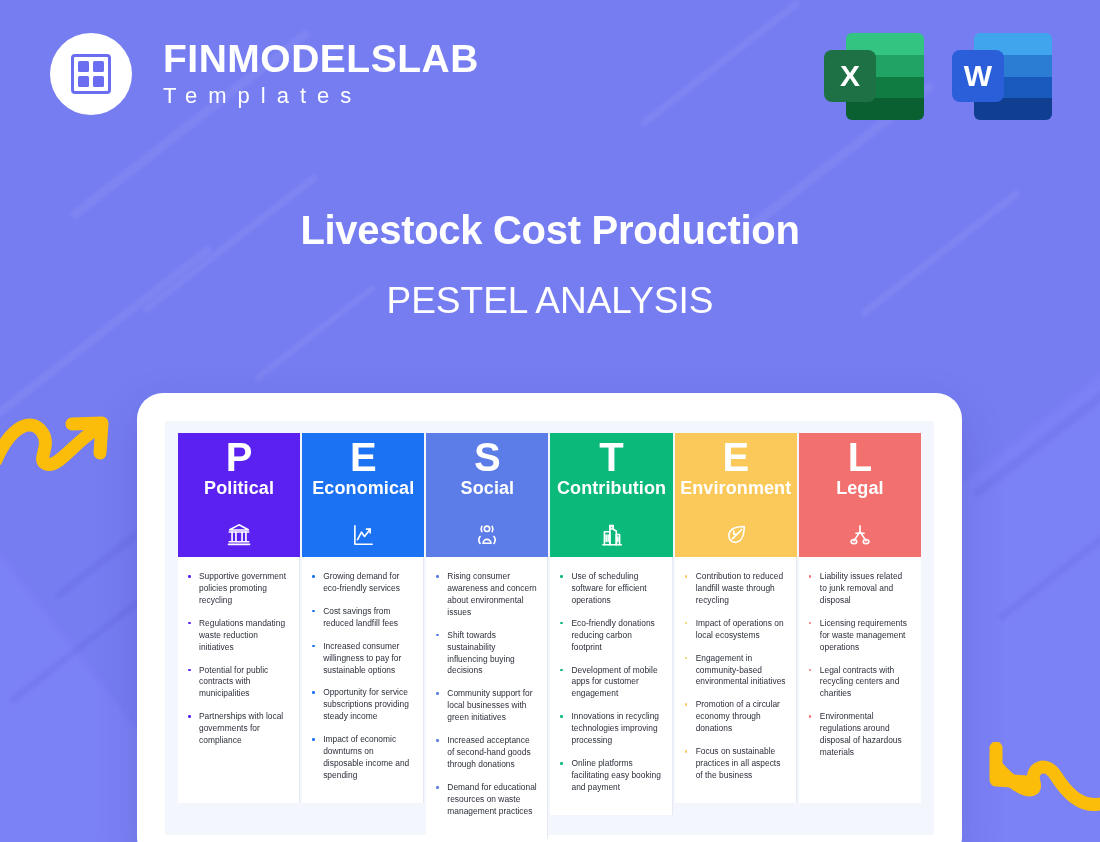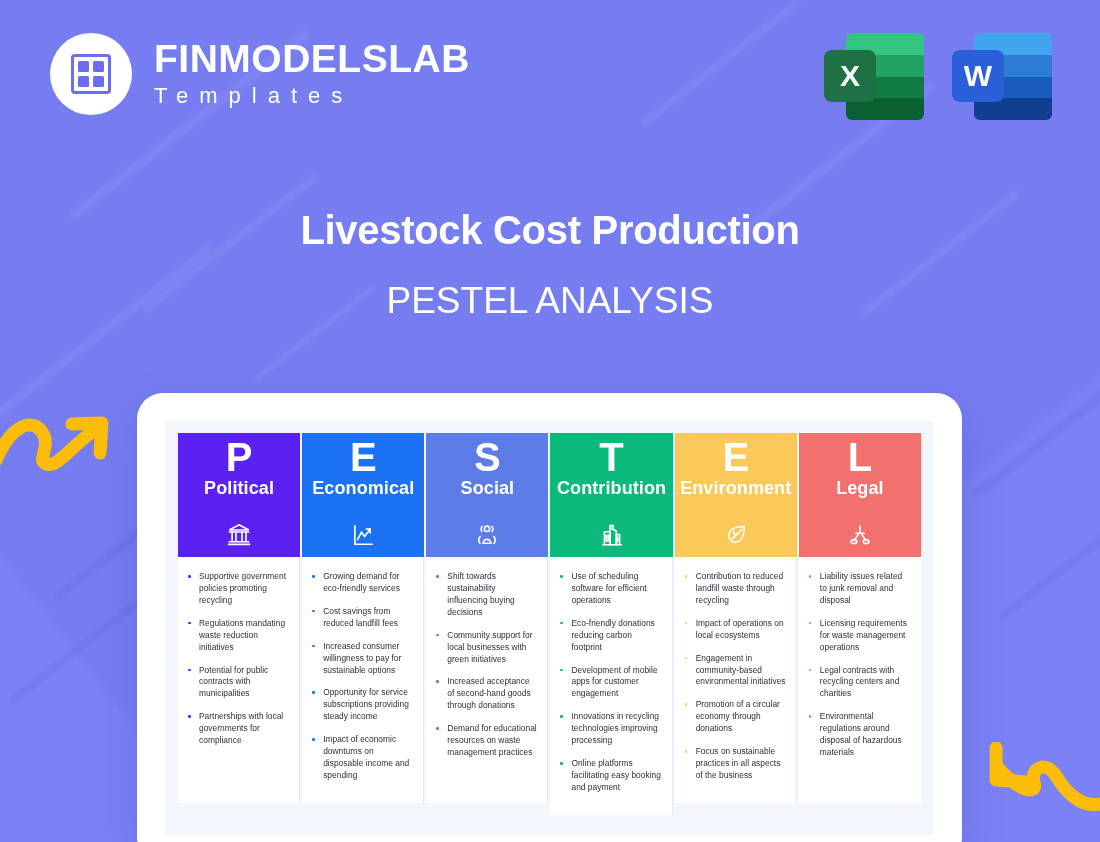--- a/index.html
+++ b/index.html
@@ -47,21 +47,21 @@
     top: 0; left: 0; right: 0;
     height: 150px;
     z-index: 5;
   }
   #logo-block {
     position: absolute;
     left: 50px;
     top: 33px;
     display: flex;
     align-items: center;
-    gap: 22px;
+    gap: 31px;
   }
   #logo-circle {
     width: 82px; height: 82px;
     border-radius: 50%;
     background: #ffffff;
     display: flex; align-items: center; justify-content: center;
     flex: none;
   }
   #logo-grid-icon {
     width: 40px; height: 40px;
@@ -378,20 +378,21 @@
             <circle cx="12" cy="6.3" r="2.5"></circle>
             <path d="M7.2 4 a5 5 0 0 0 0 4.8"></path>
             <path d="M16.8 4 a5 5 0 0 1 0 4.8"></path>
             <path d="M8.4 19.6 a3.6 3.6 0 0 1 7.2 0 z"></path>
             <path d="M5.6 13.4 a5.4 5.4 0 0 0 0 6.4"></path>
             <path d="M18.4 13.4 a5.4 5.4 0 0 1 0 6.4"></path>
           </svg>
         </div>
         <div class="body-cell">
           <ul class="bullet-list" style="--bullet:#5c7ce8">
+            <li class="bullet-item">Rising consumer awareness and concern about environmental issues</li>
             <li class="bullet-item">Shift towards sustainability influencing buying decisions</li>
             <li class="bullet-item">Community support for local businesses with green initiatives</li>
             <li class="bullet-item">Increased acceptance of second-hand goods through donations</li>
             <li class="bullet-item">Demand for educational resources on waste management practices</li>
           </ul>
         </div>
       </div>
 
       <div class="col">
         <div class="head-cell" style="background:#0bb97a">

